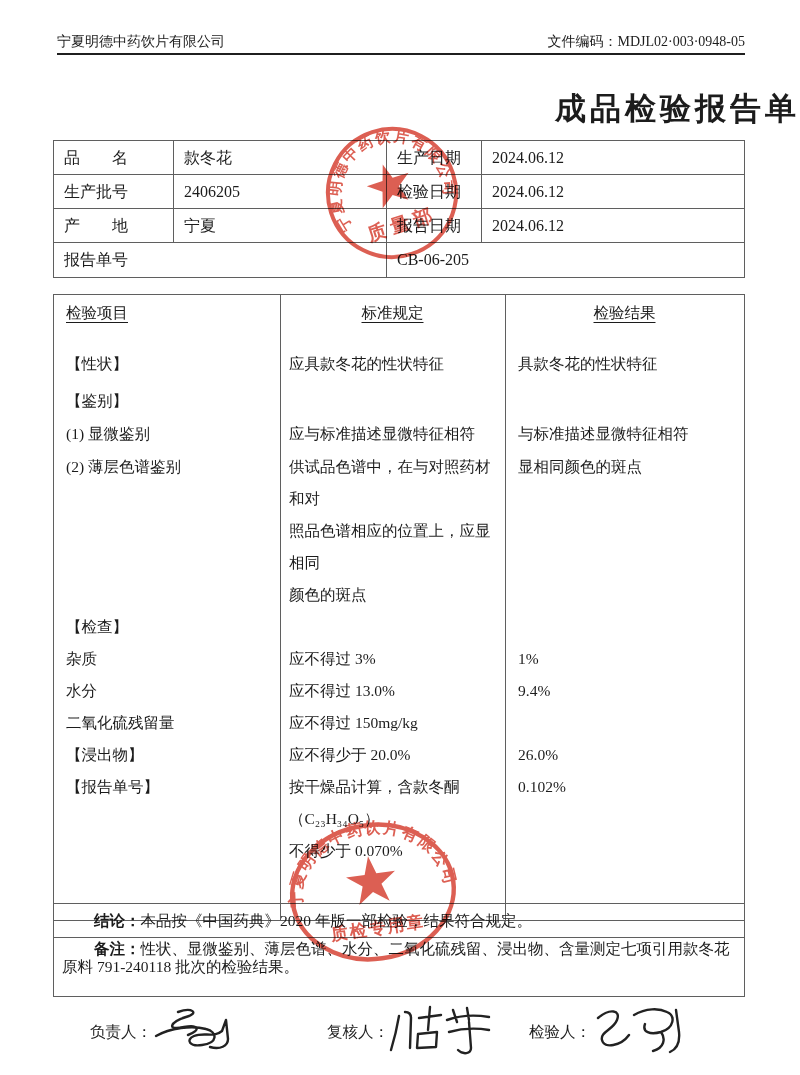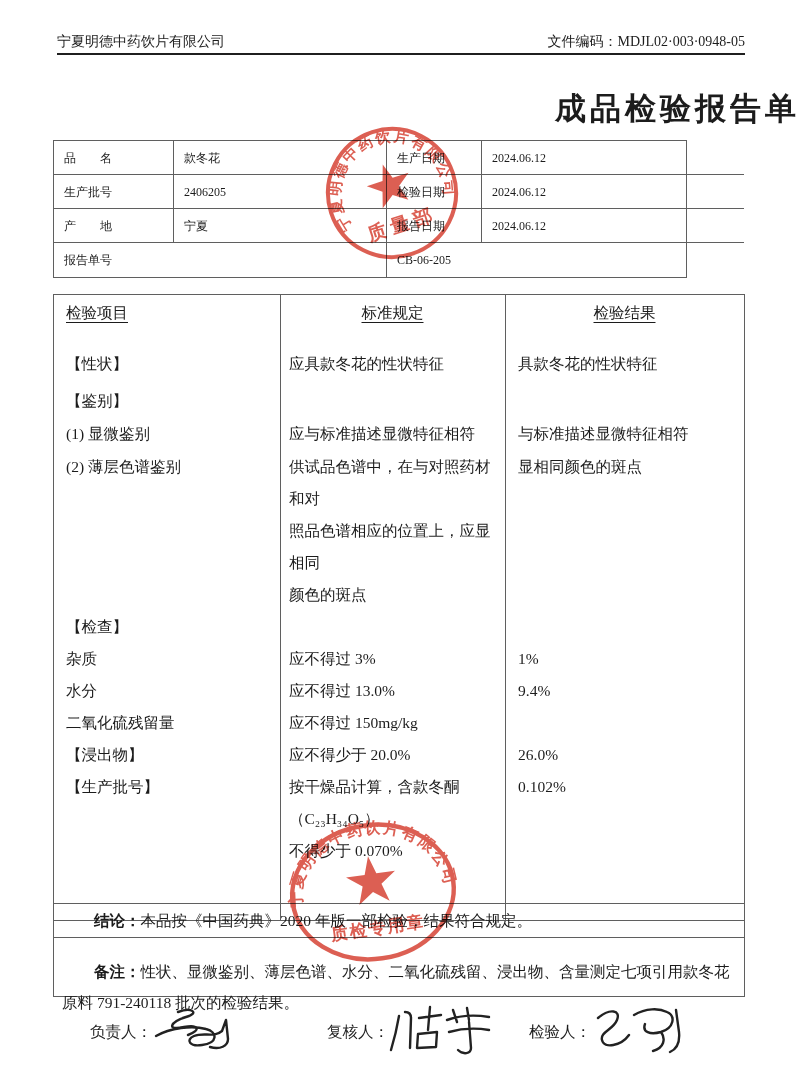--- a/index.html
+++ b/index.html
@@ -10,21 +10,21 @@
     font-family:"Liberation Serif","DejaVu Serif",serif;
     color:#1c1c1c;
     overflow:hidden;
   }
   
   .hdr{position:absolute;top:33px;left:57px;width:688px;display:flex;justify-content:space-between;font-size:14px;}
   .hdr-rule{position:absolute;top:53px;left:57px;width:688px;height:2px;background:#1f1f1f;}
   
   .title{position:absolute;top:88px;left:0;width:100%;text-align:right;font-size:31px;font-weight:bold;letter-spacing:4px;}
   
-  .tbl1{position:absolute;left:53px;top:140px;width:634px;border:1px solid #5f5f5f;box-sizing:border-box;font-size:12px;}
+  .tbl1{position:absolute;left:53px;top:140px;width:692px;border:1px solid #5f5f5f;box-sizing:border-box;font-size:16px;}
   .tbl1 .grid{display:grid;grid-template-columns:120px 213px 95px 262px;}
   .tbl1 .cell{height:34px;line-height:34px;padding-left:10px;box-sizing:border-box;border-bottom:1px solid #5f5f5f;border-right:1px solid #5f5f5f;white-space:nowrap;overflow:hidden;}
   .tbl1 .cell.last-col{border-right:none;}
   .tbl1 .cell.last-row{border-bottom:none;}
   .tbl1 .span2a{grid-column:1 / 3;}
   .tbl1 .span2b{grid-column:3 / 5;}
   
   .tbl2{position:absolute;left:53px;top:294px;width:692px;height:627px;border:1px solid #5f5f5f;box-sizing:border-box;font-size:15.5px;}
   .tbl2 .vline{position:absolute;top:0;bottom:0;width:1px;background:#5f5f5f;}
   .tbl2 .vline.v1{left:226px;}
@@ -34,21 +34,21 @@
   .tbl2 .hcell.h-left{padding-left:12px;}
   .tbl2 .hcell.h-center{text-align:center;}
   .tbl2 .body{margin-top:24px;}
   .tbl2 .row{display:grid;grid-template-columns:226px 225px 239px;line-height:32px;}
   .tbl2 .c-item{padding-left:12px;}
   .tbl2 .c-std{padding-left:9px;padding-right:6px;}
   .tbl2 .c-res{padding-left:13px;padding-right:6px;}
   
   .concl{position:absolute;left:53px;top:903px;width:692px;height:35px;border:1px solid #5f5f5f;box-sizing:border-box;line-height:33px;padding-left:40px;font-size:15.5px;}
   .remark{position:absolute;left:53px;top:937px;width:692px;height:60px;border:1px solid #5f5f5f;box-sizing:border-box;font-size:15.5px;}
-  .remark p{margin:18px 8px 0 8px;text-indent:32px;line-height:31px;}
+  .remark p{margin:2px 8px 0 8px;text-indent:32px;line-height:18px;}
   .b{font-weight:bold;}
   
   .signs{position:absolute;left:53px;top:1002px;width:692px;height:65px;font-size:15.5px;margin-left:32px;}
   .sig-label{position:absolute;top:20px;}
   .sig-svg{position:absolute;top:0;}
   .sig-svg path{fill:none;stroke:#222;stroke-width:2.4;stroke-linecap:round;stroke-linejoin:round;}
   
   .stamp{position:absolute;mix-blend-mode:multiply;opacity:.88;}
   .stamp text{font-family:"Liberation Serif","DejaVu Serif",serif;font-weight:bold;}
 </style>
@@ -140,21 +140,21 @@
       <div class="row" style="min-height:31px">
         <div class="c-item">二氧化硫残留量</div>
         <div class="c-std">应不得过 150mg/kg</div>
       </div>
       <div class="row" style="min-height:32px">
         <div class="c-item">【浸出物】</div>
         <div class="c-std">应不得少于 20.0%</div>
         <div class="c-res">26.0%</div>
       </div>
       <div class="row" style="min-height:64px">
-        <div class="c-item">【生产批号】</div>
+        <div class="c-item">【报告单号】</div>
         <div class="c-std">
           <div>按干燥品计算，含款冬酮（C₂₃H₃₄O₅）</div>
           <div>不得少于 0.070%</div>
         </div>
         <div class="c-res">0.102%</div>
       </div>
     </div>
   </div>
 
   <div class="concl">

